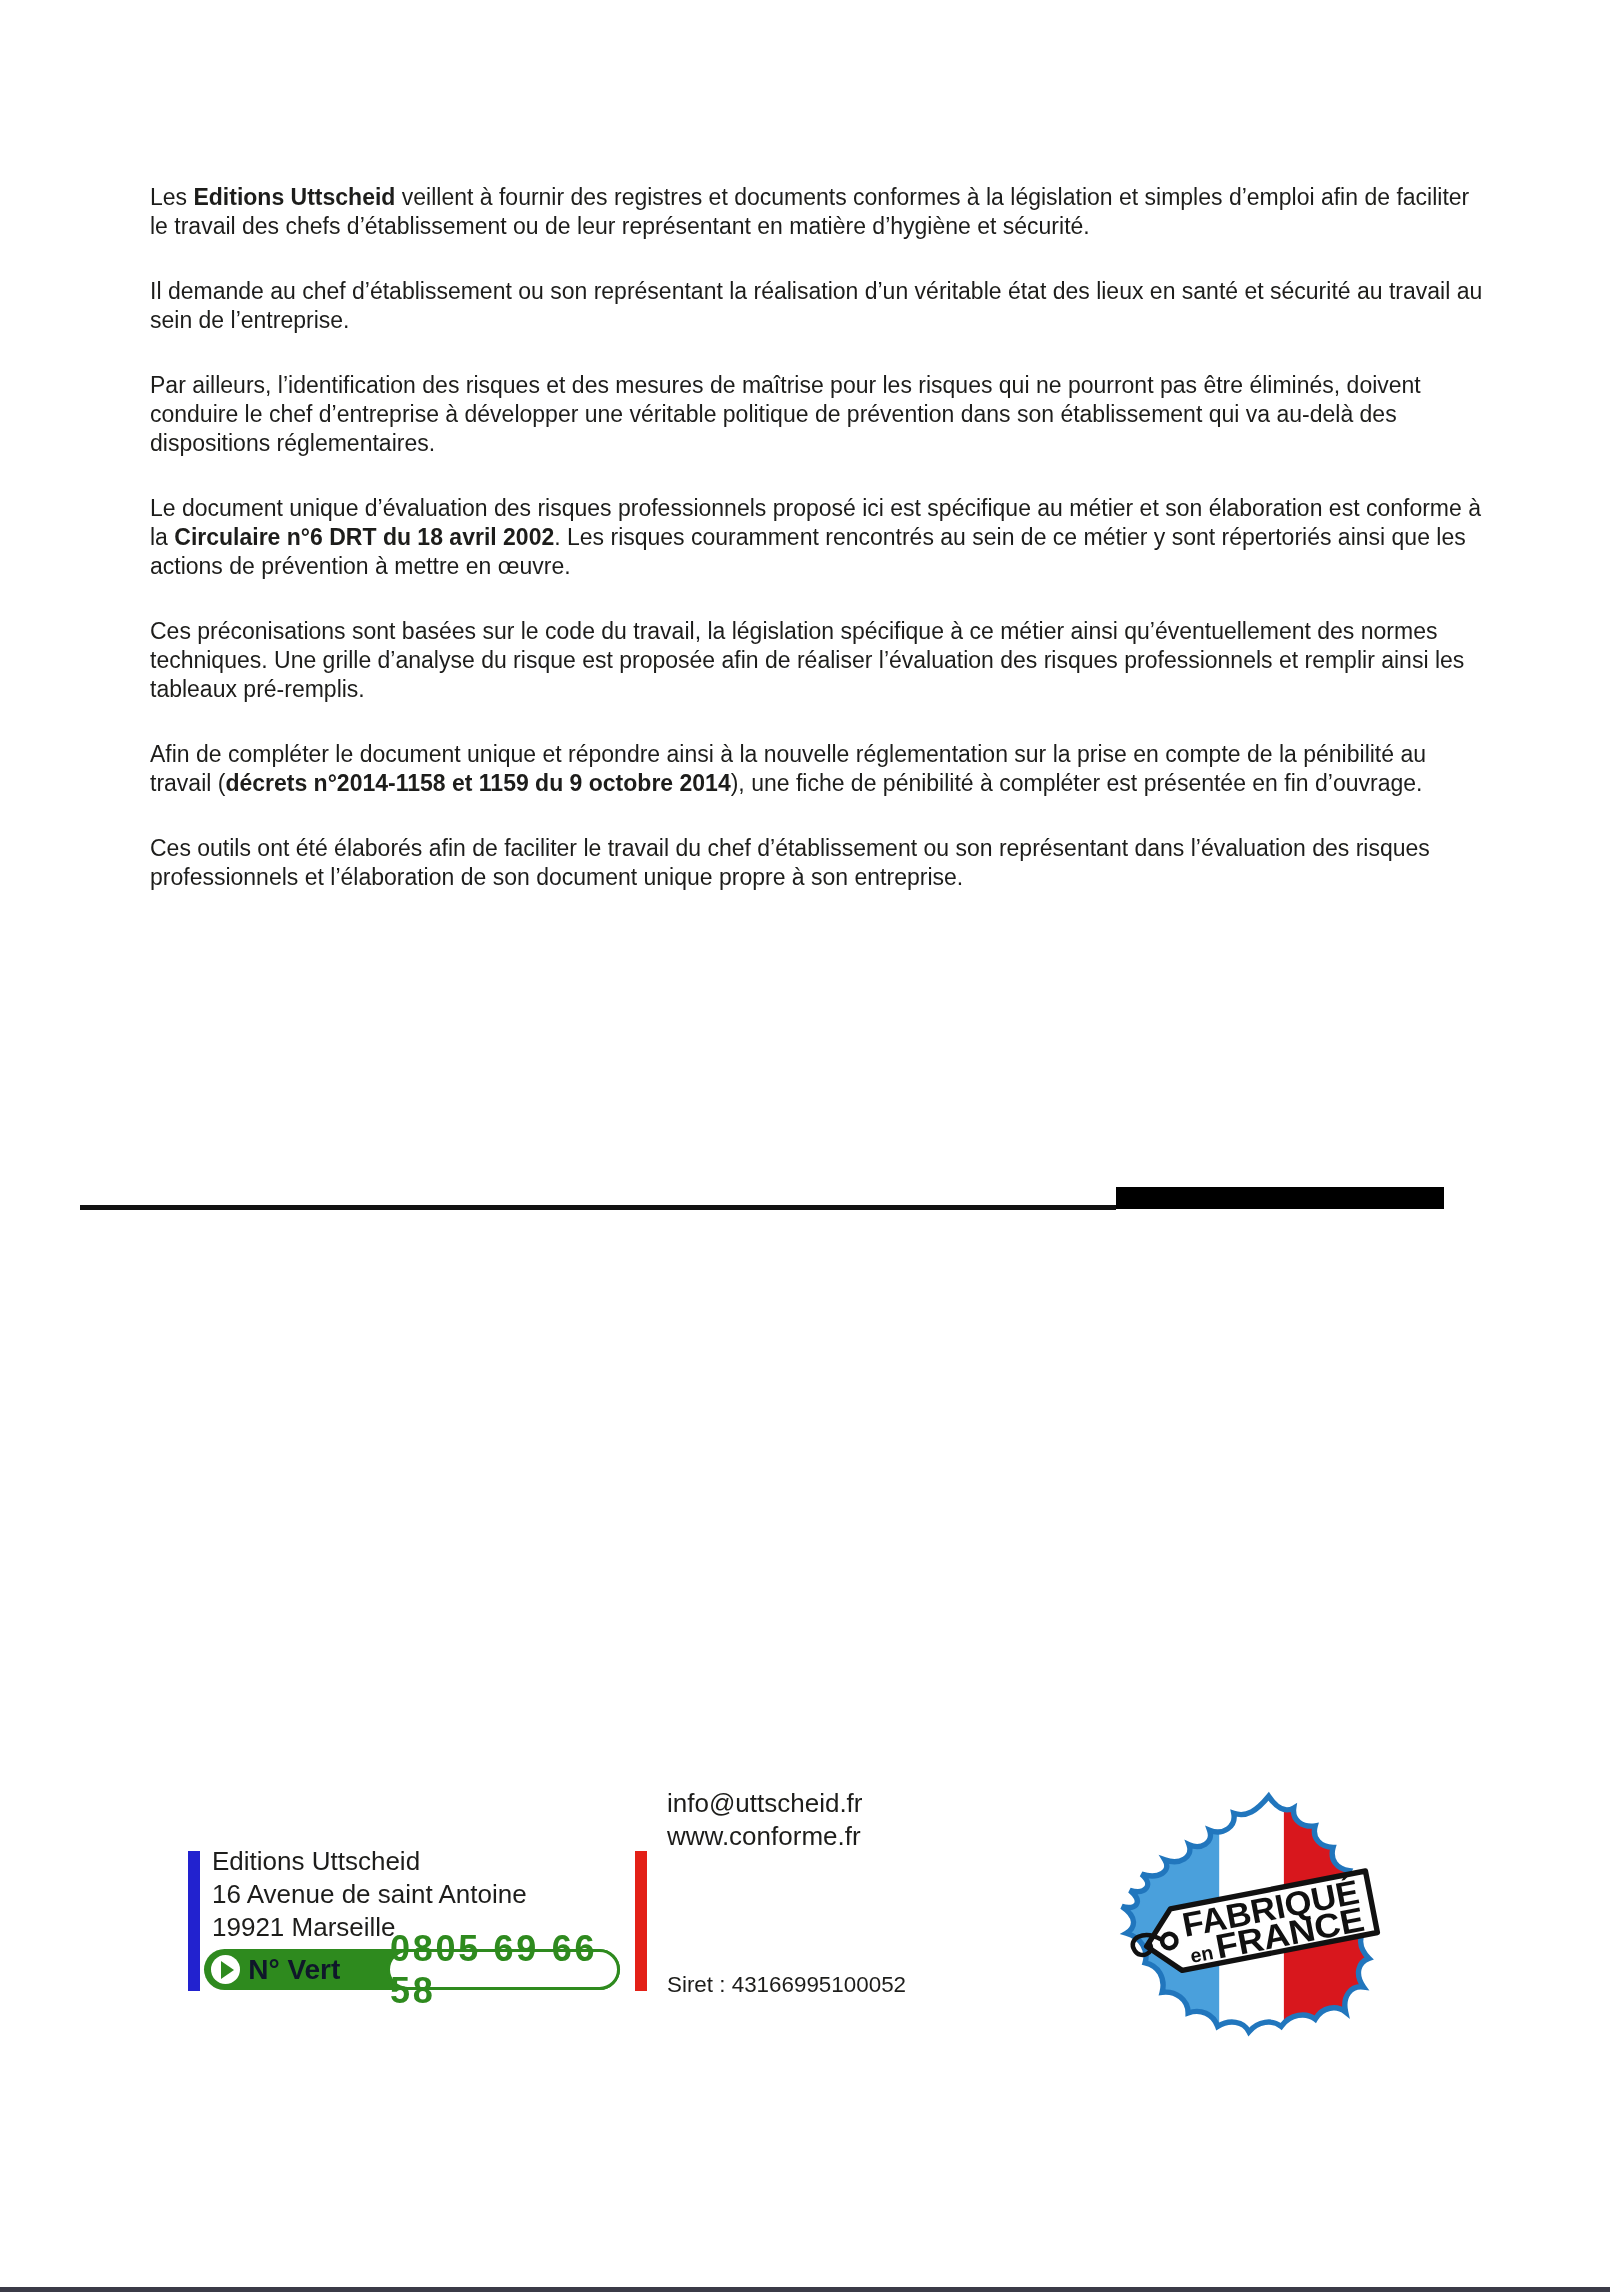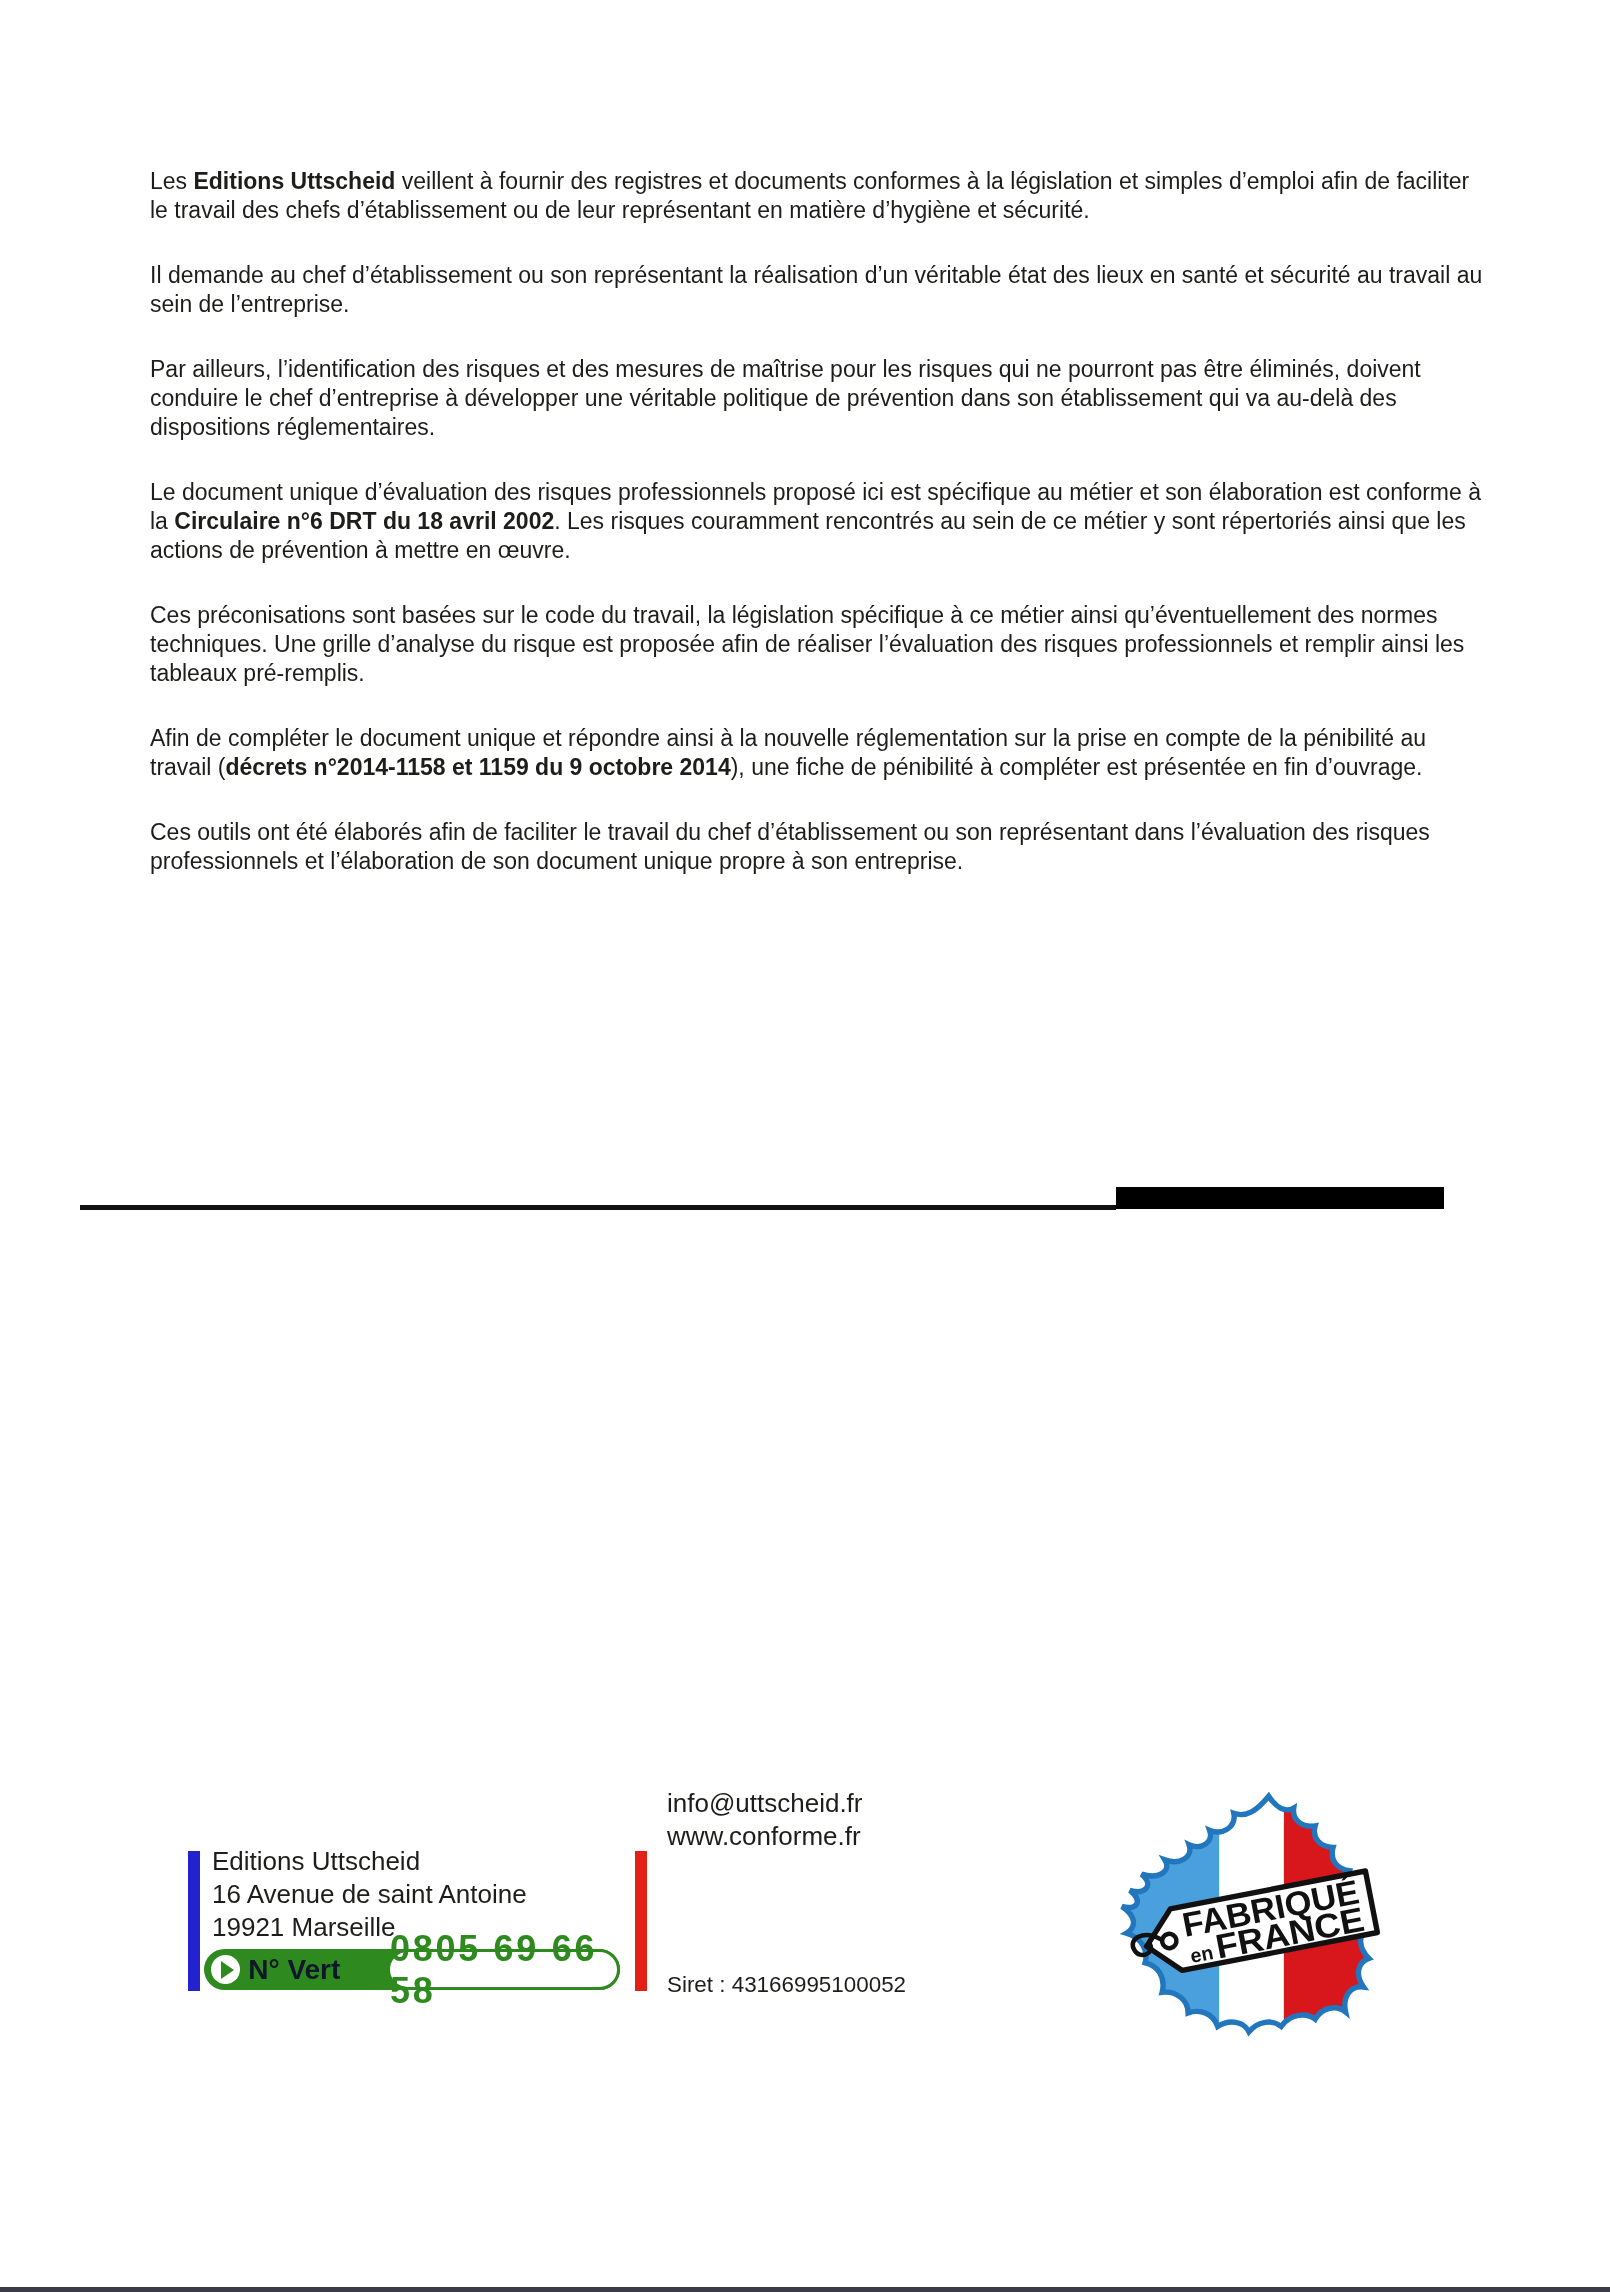--- a/index.html
+++ b/index.html
@@ -1,21 +1,21 @@
 <!DOCTYPE html>
 <html style="font-size:14.3px"><head>
 <meta charset="utf-8">
 <style>
   html,body{margin:0;padding:0;background:#ffffff;}
   .page{
     position:relative;width:1610px;height:2293px;background:#ffffff;overflow:hidden;
     font-family:"Liberation Sans", sans-serif;color:#1d1d1b;
   }
   .content{position:absolute;left:150px;top:167px;width:1340px;font-size:23px;line-height:29px;}
-  .content p{margin:0 0 36px 0;}
+  .content p{margin:16px 0 36px 0;}
   .content b{font-weight:bold;}
 
   .rule-thin{position:absolute;left:80px;top:1205px;width:1036px;height:4.5px;background:#111111;}
   .rule-thick{position:absolute;left:1116px;top:1187px;width:328px;height:21.5px;background:#000000;}
 
   .vbar{position:absolute;width:11.6px;height:140px;top:1851px;}
   .vbar.blue{left:188px;background:#2222cf;}
   .vbar.red{left:635px;background:#e32017;}
 
   .addr{position:absolute;left:212px;top:1845px;font-size:26px;line-height:33px;}

